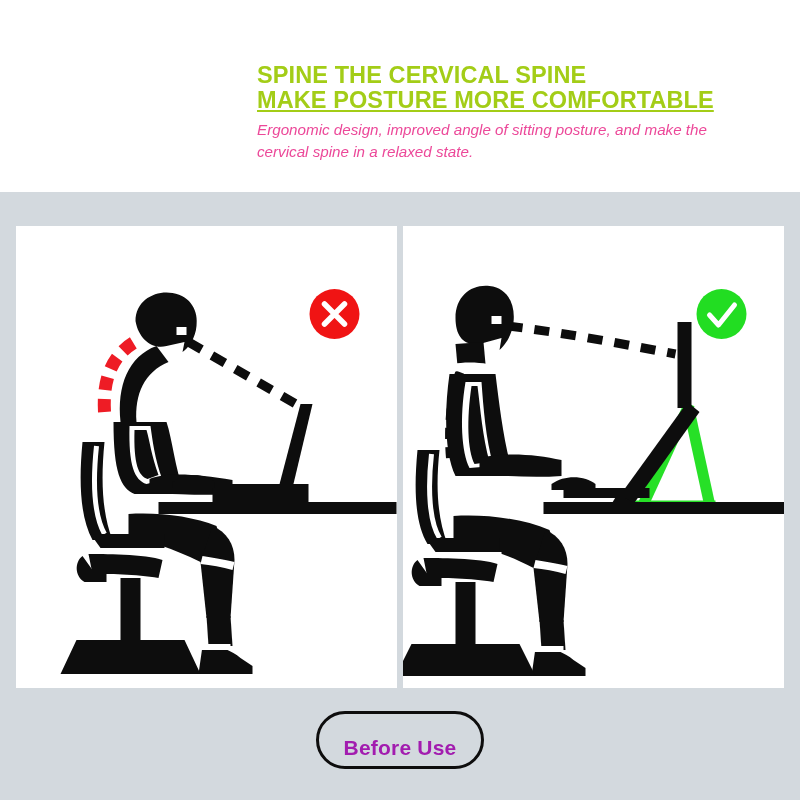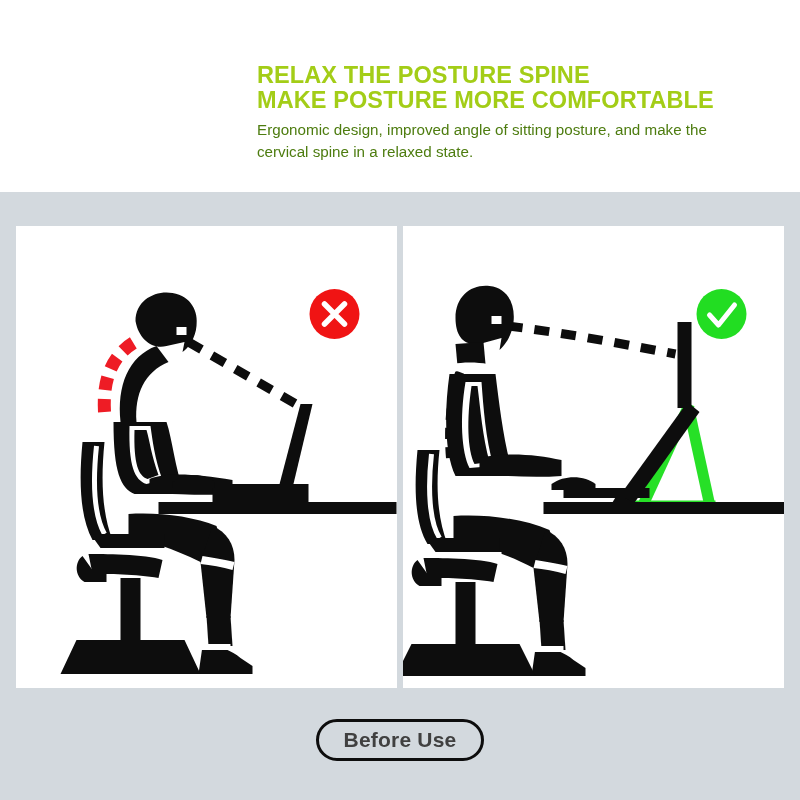--- a/index.html
+++ b/index.html
@@ -39,27 +39,28 @@
     width: 520px;
   }
   .headline {
     color: #A3CD17;
     font-size: 23.5px;
     font-weight: bold;
     line-height: 25px;
     letter-spacing: 0.1px;
     margin: 0;
   }
-  .headline .l2 { display: block; }
+  .headline .l2 { display: block; text-decoration: underline; }
   .subtext {
-    color: #4d7c0f;
+    color: #ec4899;
     font-size: 15.2px;
     line-height: 22px;
     margin: 6px 0 0 0;
     max-width: 500px;
+    font-style: italic;
   }
 
   
   .compare-band {
     position: absolute;
     left: 0;
     top: 192px;
     width: 800px;
     height: 608px;
     background: #D3D9DE;
@@ -94,39 +95,39 @@
   }
   .label-cell {
     flex: 1 1 0;
     display: flex;
     align-items: center;
     justify-content: center;
   }
   .pill {
     border: 3px solid #0d0d0d;
     border-radius: 999px;
-    padding: 7px 25px 8px 25px;
+    padding: 23px 25px 8px 25px;
     font-size: 21px;
     font-weight: bold;
-    color: #404040;
+    color: #a21caf;
     background: transparent;
     letter-spacing: 0.2px;
     line-height: 1;
     white-space: nowrap;
   }
 </style>
 </head>
 <body>
 
 <div id="page">
 
   <div class="header">
     <div class="header-inner">
       <h1 class="headline">
-        <span>RELAX THE POSTURE SPINE</span>
+        <span>SPINE THE CERVICAL SPINE</span>
         <span class="l2">MAKE POSTURE MORE COMFORTABLE</span>
       </h1>
       <p class="subtext">Ergonomic design, improved angle of sitting posture, and make the cervical spine in a relaxed state.</p>
     </div>
   </div>
 
   <div class="compare-band">
 
     <div class="panels">
 

